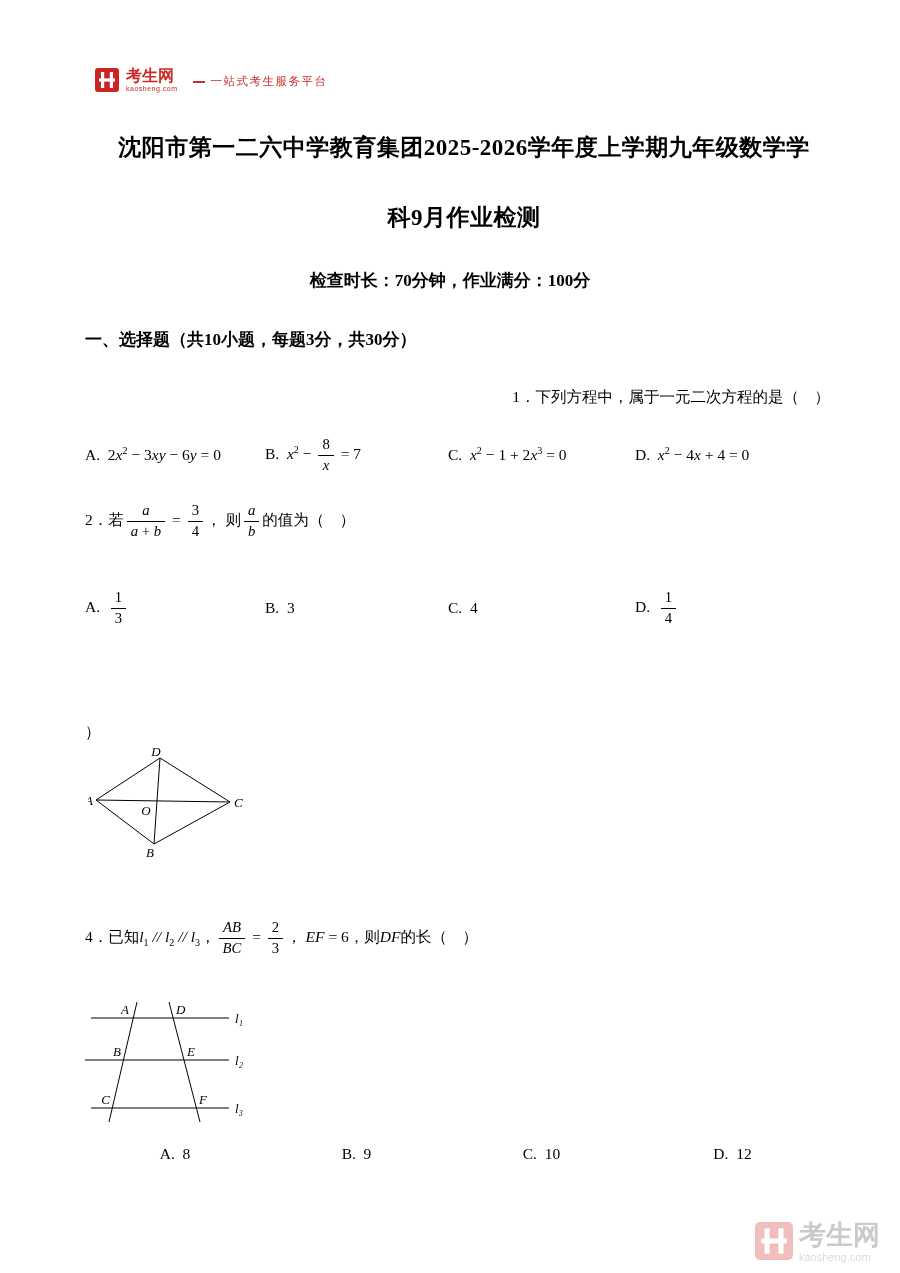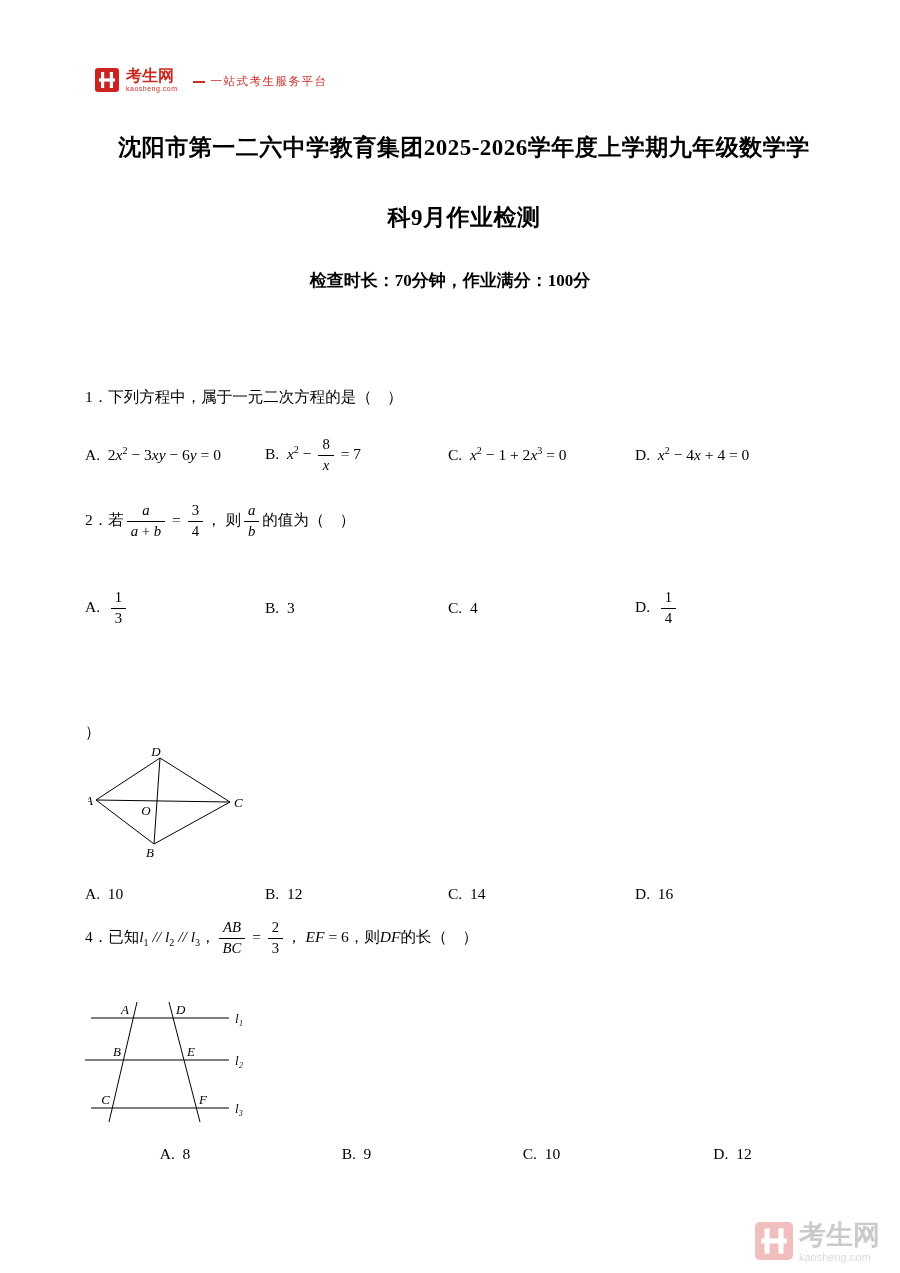--- a/index.html
+++ b/index.html
@@ -29,21 +29,21 @@
 
   
   .title-line { left:0; width:100%; text-align:center; font-weight:bold; font-size:23px; letter-spacing:0.5px;padding-left:28px; }
   #title1 { top:116px; }
   #title2 { top:186px; }
   .subtitle { top:253px; left:0; width:100%; text-align:center; font-weight:bold; font-size:17px; }
   .section-heading { top:312px; left:85px; font-weight:bold; font-size:17px; }
 
   
   .stem { left:85px; right:70px; font-size:15.5px; }
-  #q1-stem { top:371px; }
+  #q1-stem { top:371px;text-align:right; }
   #q1-opts { top:415px; min-height:48px; }
   #q2-stem { top:486px; }
   #q2-opts { top:566px; min-height:52px; }
   #q3-stem { top:656px; }
   #q3-paren { top:706px; }
   #q3-fig  { top:732px; left:88px; }
   #q3-opts { top:869px; }
   #q4-stem { top:903px; }
   #q4-fig  { top:980px; left:83px; }
   #q4-opts { top:1129px;text-align:center; }
@@ -87,20 +87,21 @@
     <div class="brand-text">
       <span class="brand-name">考生网</span>
       <span class="brand-domain">kaosheng.com</span>
     </div>
     <span class="brand-tagline">一站式考生服务平台</span>
   </div>
 
   <div class="abs title-line" id="title1">沈阳市第一二六中学教育集团2025-2026学年度上学期九年级数学学</div>
   <div class="abs title-line" id="title2">科9月作业检测</div>
   <div class="abs subtitle">检查时长：70分钟，作业满分：100分</div>
+  <div class="abs section-heading">一、选择题（共10小题，每题3分，共30分）</div>
 
   <div class="abs stem" id="q1-stem">1．下列方程中，属于一元二次方程的是（&nbsp;&nbsp;&nbsp;&nbsp;）</div>
   <div class="abs opts" id="q1-opts">
     <span>A.&nbsp;&nbsp;2<i>x</i><sup>2</sup> − 3<i>xy</i> − 6<i>y</i> = 0</span>
     <span>B.&nbsp;&nbsp;<i>x</i><sup>2</sup> − <span class="frac"><span class="t">8</span><span class="b"><i>x</i></span></span> = 7</span>
     <span>C.&nbsp;&nbsp;<i>x</i><sup>2</sup> − 1 + 2<i>x</i><sup>3</sup> = 0</span>
     <span>D.&nbsp;&nbsp;<i>x</i><sup>2</sup> − 4<i>x</i> + 4 = 0</span>
   </div>
 
   <div class="abs stem" id="q2-stem">2．若<span class="frac"><span class="t"><i>a</i></span><span class="b"><i>a</i> + <i>b</i></span></span> = <span class="frac"><span class="t">3</span><span class="b">4</span></span>，&nbsp;则<span class="frac"><span class="t"><i>a</i></span><span class="b"><i>b</i></span></span>的值为（&nbsp;&nbsp;&nbsp;&nbsp;）</div>
@@ -117,26 +118,20 @@
     <polygon points="8,52 72,10 142,54 66,96"></polygon>
     <line x1="8" y1="52" x2="142" y2="54"></line>
     <line x1="72" y1="10" x2="66" y2="96"></line>
     <text x="68" y="8" text-anchor="middle">D</text>
     <text x="5" y="57" text-anchor="end">A</text>
     <text x="146" y="59" text-anchor="start">C</text>
     <text x="62" y="109" text-anchor="middle">B</text>
     <text x="58" y="67" text-anchor="middle">O</text>
   </svg>
 
-  <div class="abs opts" id="q3-opts">
-    <span>A.&nbsp;&nbsp;10</span>
-    <span>B.&nbsp;&nbsp;12</span>
-    <span>C.&nbsp;&nbsp;14</span>
-    <span>D.&nbsp;&nbsp;16</span>
-  </div>
 
   <div class="abs stem" id="q4-stem">4．已知<i>l</i><sub>1</sub> <i>//</i> <i>l</i><sub>2</sub> <i>//</i> <i>l</i><sub>3</sub>，<span class="frac"><span class="t"><i>AB</i></span><span class="b"><i>BC</i></span></span> = <span class="frac"><span class="t">2</span><span class="b">3</span></span>，&nbsp;<i>EF</i> = 6，则<i>DF</i>的长（&nbsp;&nbsp;&nbsp;&nbsp;）</div>
 
   <svg class="abs fig" id="q4-fig" width="175" height="132" viewBox="0 0 175 132">
     <line x1="8" y1="22" x2="146" y2="22"></line>
     <line x1="2" y1="64" x2="146" y2="64"></line>
     <line x1="8" y1="112" x2="146" y2="112"></line>
     <line x1="54" y1="6" x2="26" y2="126"></line>
     <line x1="86" y1="6" x2="117" y2="126"></line>
     <text x="46" y="18" text-anchor="end">A</text>

